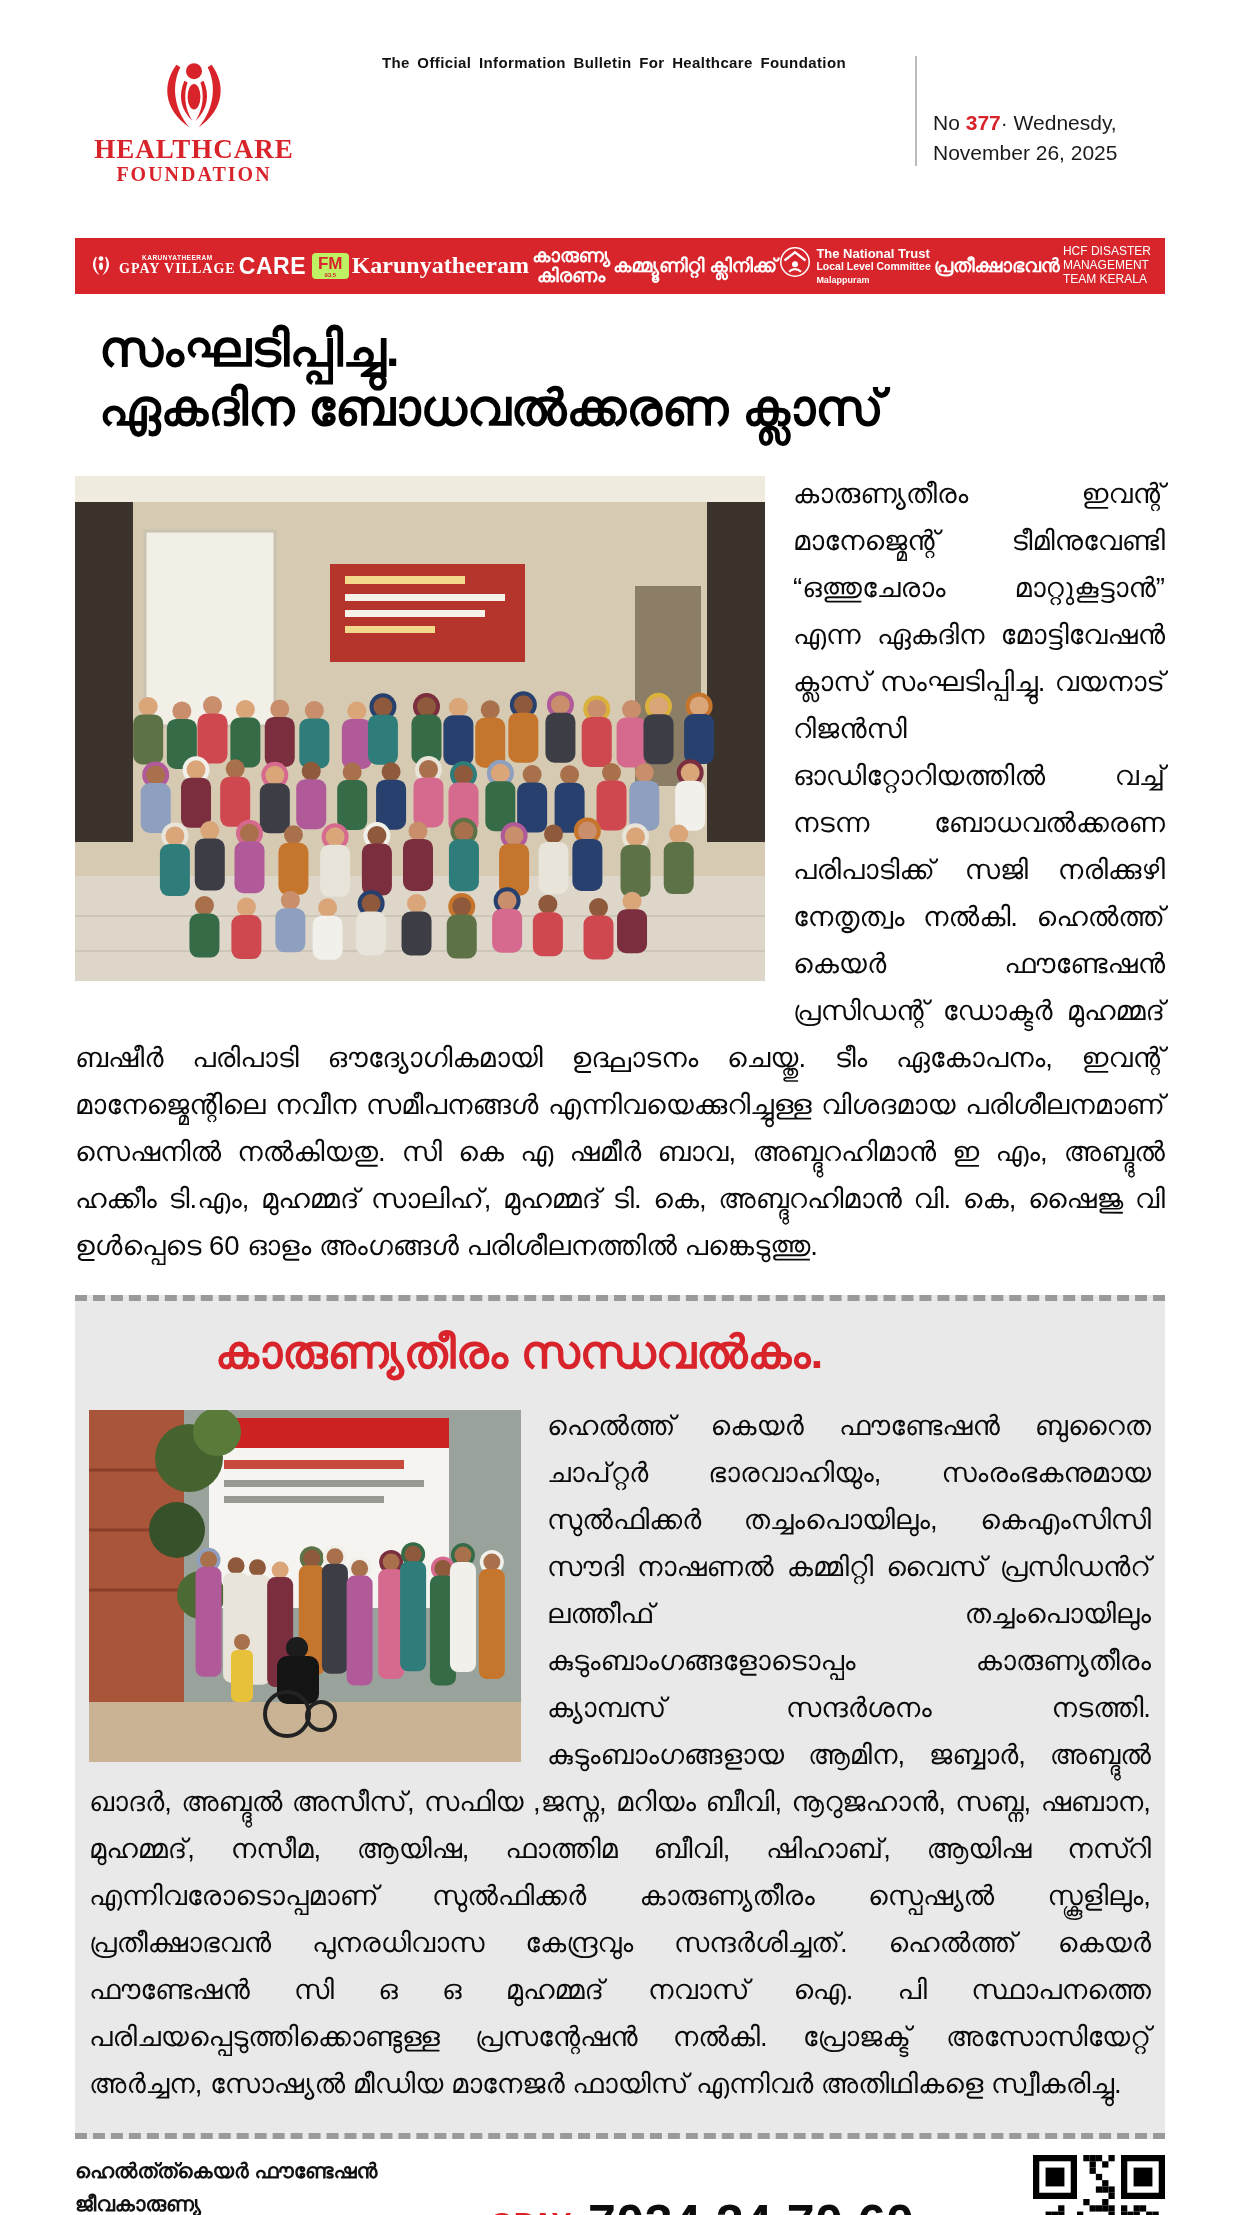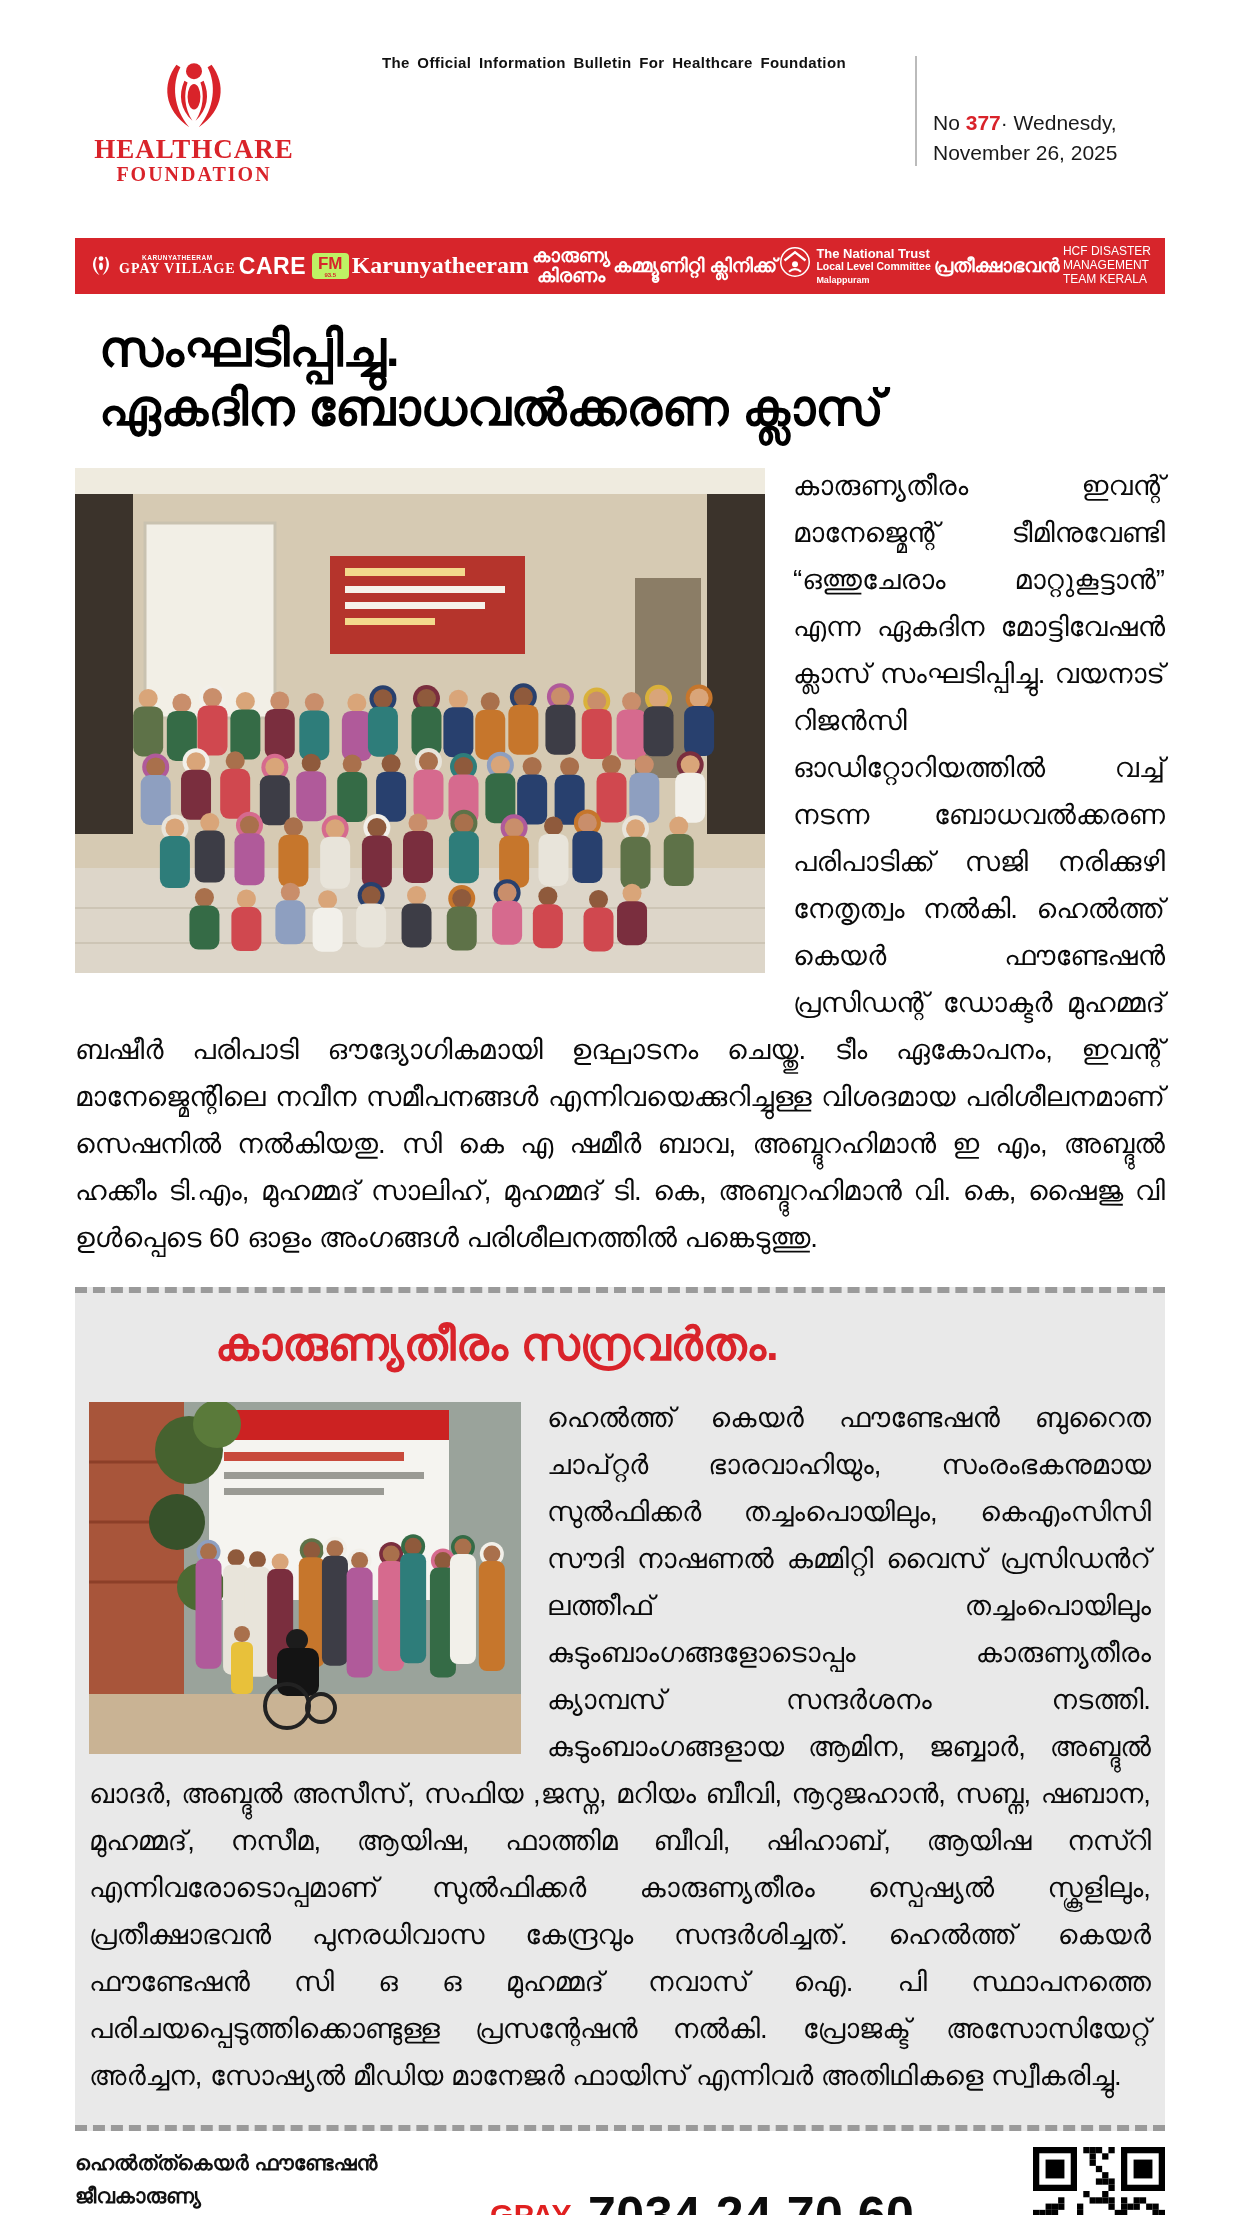--- a/index.html
+++ b/index.html
@@ -35,21 +35,21 @@
   .kt-name { font-family:"Liberation Serif", serif; font-weight:bold; font-size:24px; }
   .ml-2line { font-weight:bold; font-size:19px; text-align:center; }
   .ml-1line { font-weight:bold; font-size:19px; }
   .nt-block { display:flex; align-items:flex-start; gap:6px; }
   .nt-text { font-size:12px; font-weight:bold; }
   .nt-text .s1{ font-size:13px; } .nt-text .s2{ font-size:10.5px; } .nt-text .s3{ font-size:9px; }
   .hcf-dis { font-weight:normal; font-size:12px; line-height:1.15; }
 
   
   .headline { padding:26px 0 4px 24px; font-weight:800; font-size:50px; line-height:1.18; color:#000; }
-  .article1 { margin-top:20px; }
+  .article1 { margin-top:28px; }
   .photo1 { float:left; width:690px; height:505px; margin:6px 28px 10px 0; background:#d6cab3; }
   .body-text { font-size:27.5px; line-height:47px; text-align:justify; color:#0a0a0a; font-weight:500; }
 
   
   .gray-section { clear:both; margin-top:26px; background:#e9e9e9; border-top:6px dashed #9a9a9a; border-bottom:6px dashed #9a9a9a; padding:24px 0 26px; }
   .headline2 { color:#d9232a; font-weight:800; font-size:46px; padding-left:140px; margin-bottom:22px; }
   .gray-inner { padding:0 14px 0 14px; }
   .photo2 { float:left; width:432px; height:352px; margin:8px 26px 10px 0; background:#8f978f; }
 
   
@@ -303,21 +303,21 @@
           <circle cx="523.5016876220703" cy="431.45497131347656" r="9.5" fill="#8f5a3c"></circle>
           <rect x="508.50168762207034" y="439.45497131347656" width="30" height="44" rx="9" fill="#d0484f"></rect>
           <circle cx="557.0527877807617" cy="425.21356225013733" r="9.5" fill="#d9a579"></circle>
           <rect x="542.0527877807617" y="433.21356225013733" width="30" height="44" rx="9" fill="#7a2e3e"></rect>
         </g>
     </svg>
     <p class="body-text">കാരുണ്യതീരം ഇവന്റ് മാനേജ്മെന്റ് ടീമിനുവേണ്ടി “ഒത്തുചേരാം മാറ്റുകൂട്ടാൻ” എന്ന ഏകദിന മോട്ടിവേഷൻ ക്ലാസ് സംഘടിപ്പിച്ചു. വയനാട് റിജൻസി ഓഡിറ്റോറിയത്തിൽ വച്ച് നടന്ന ബോധവൽക്കരണ പരിപാടിക്ക് സജി നരിക്കുഴി നേതൃത്വം നൽകി. ഹെൽത്ത് കെയർ ഫൗണ്ടേഷൻ പ്രസിഡന്റ് ഡോക്ടർ മുഹമ്മദ് ബഷീർ പരിപാടി ഔദ്യോഗികമായി ഉദ്ഘാടനം ചെയ്തു. ടീം ഏകോപനം, ഇവന്റ് മാനേജ്മെന്റിലെ നവീന സമീപനങ്ങൾ എന്നിവയെക്കുറിച്ചുള്ള വിശദമായ പരിശീലനമാണ് സെഷനിൽ നൽകിയതു. സി കെ എ ഷമീർ ബാവ, അബ്ദുറഹിമാൻ ഇ എം, അബ്ദുൽ ഹക്കീം ടി.എം, മുഹമ്മദ് സാലിഹ്, മുഹമ്മദ് ടി. കെ, അബ്ദുറഹിമാൻ വി. കെ, ഷൈജു വി ഉൾപ്പെടെ 60 ഓളം അംഗങ്ങൾ പരിശീലനത്തിൽ പങ്കെടുത്തു.</p>
   </div>
 
   <div class="gray-section">
-    <div class="headline2">കാരുണ്യതീരം സന്രവർതം.</div>
+    <div class="headline2">കാരുണ്യതീരം സന്ധവൽകം.</div>
     <div class="gray-inner">
       <svg class="photo2" viewBox="0 0 432 352" preserveAspectRatio="none">
         <rect width="432" height="352" fill="#9aa39b"></rect>
         <rect x="0" y="0" width="95" height="352" fill="#a8553a"></rect>
         <line x1="0" y1="60" x2="95" y2="60" stroke="#8c3f28" stroke-width="3"></line>
         <line x1="0" y1="120" x2="95" y2="120" stroke="#8c3f28" stroke-width="3"></line>
         <line x1="0" y1="180" x2="95" y2="180" stroke="#8c3f28" stroke-width="3"></line>
         <rect x="120" y="8" width="240" height="190" fill="#f5f4f0"></rect>
         <rect x="120" y="8" width="240" height="30" fill="#cc2222"></rect>
         <rect x="135" y="50" width="180" height="9" fill="#c84a3c"></rect>

